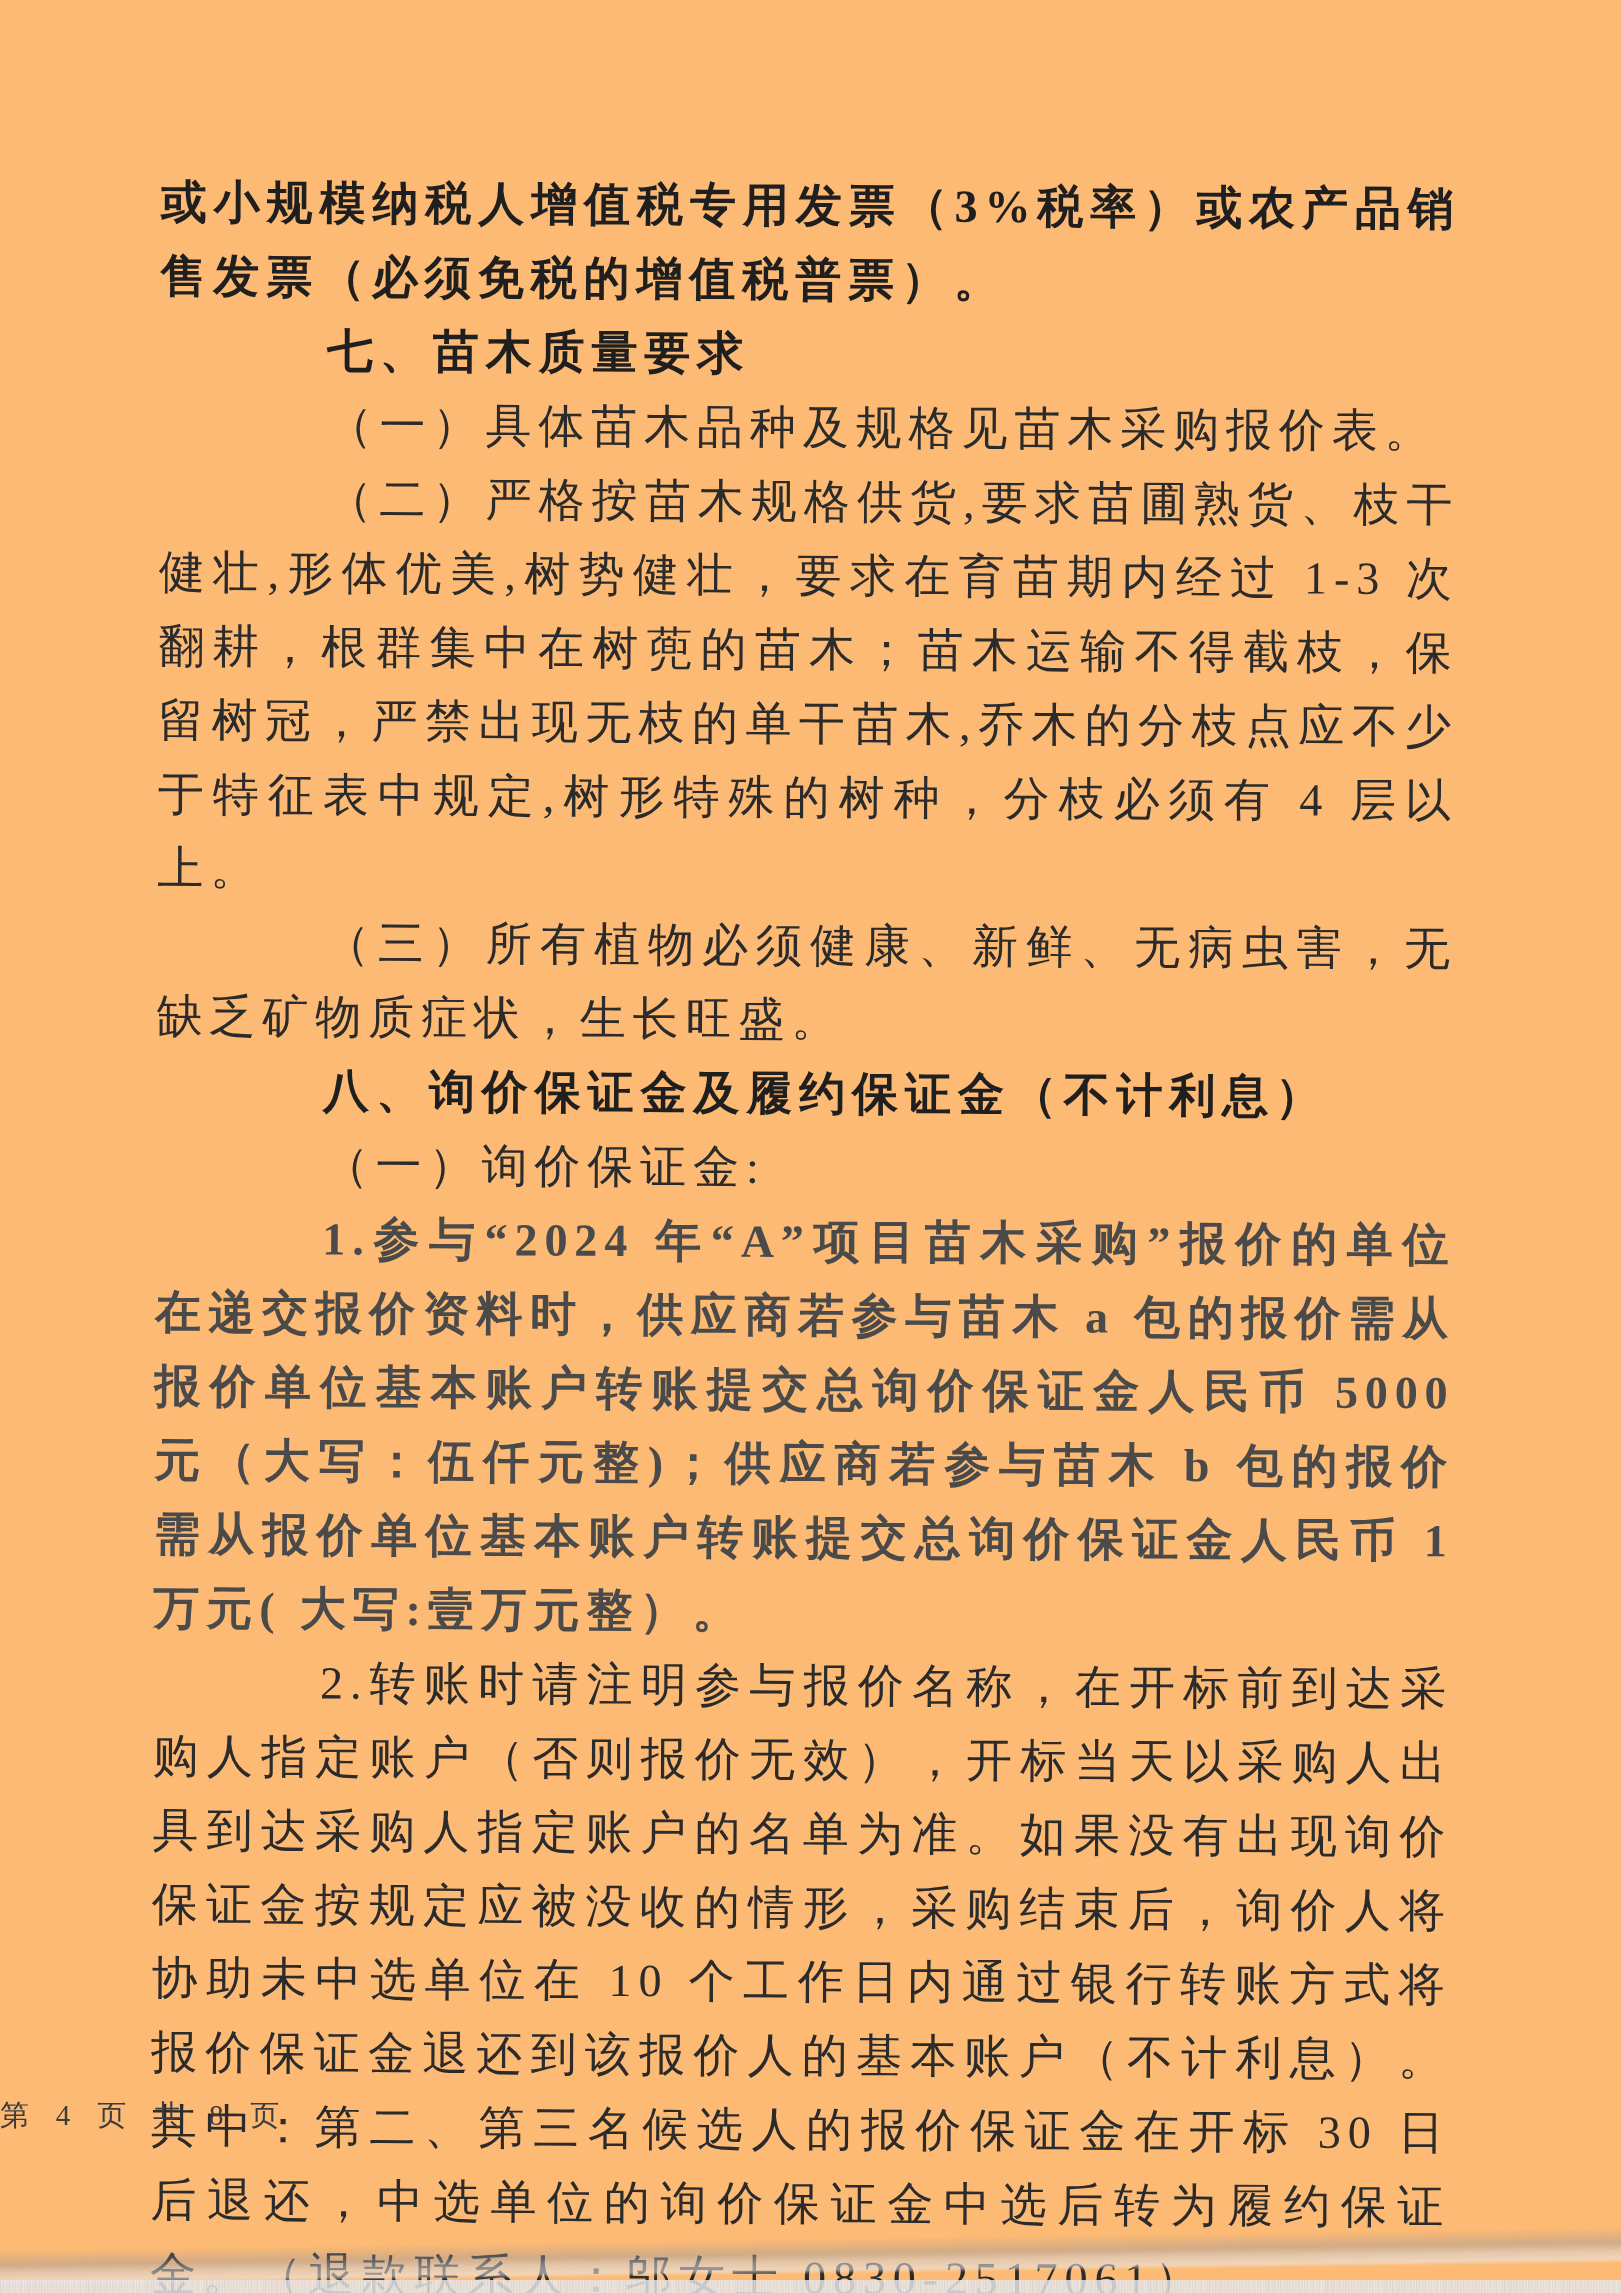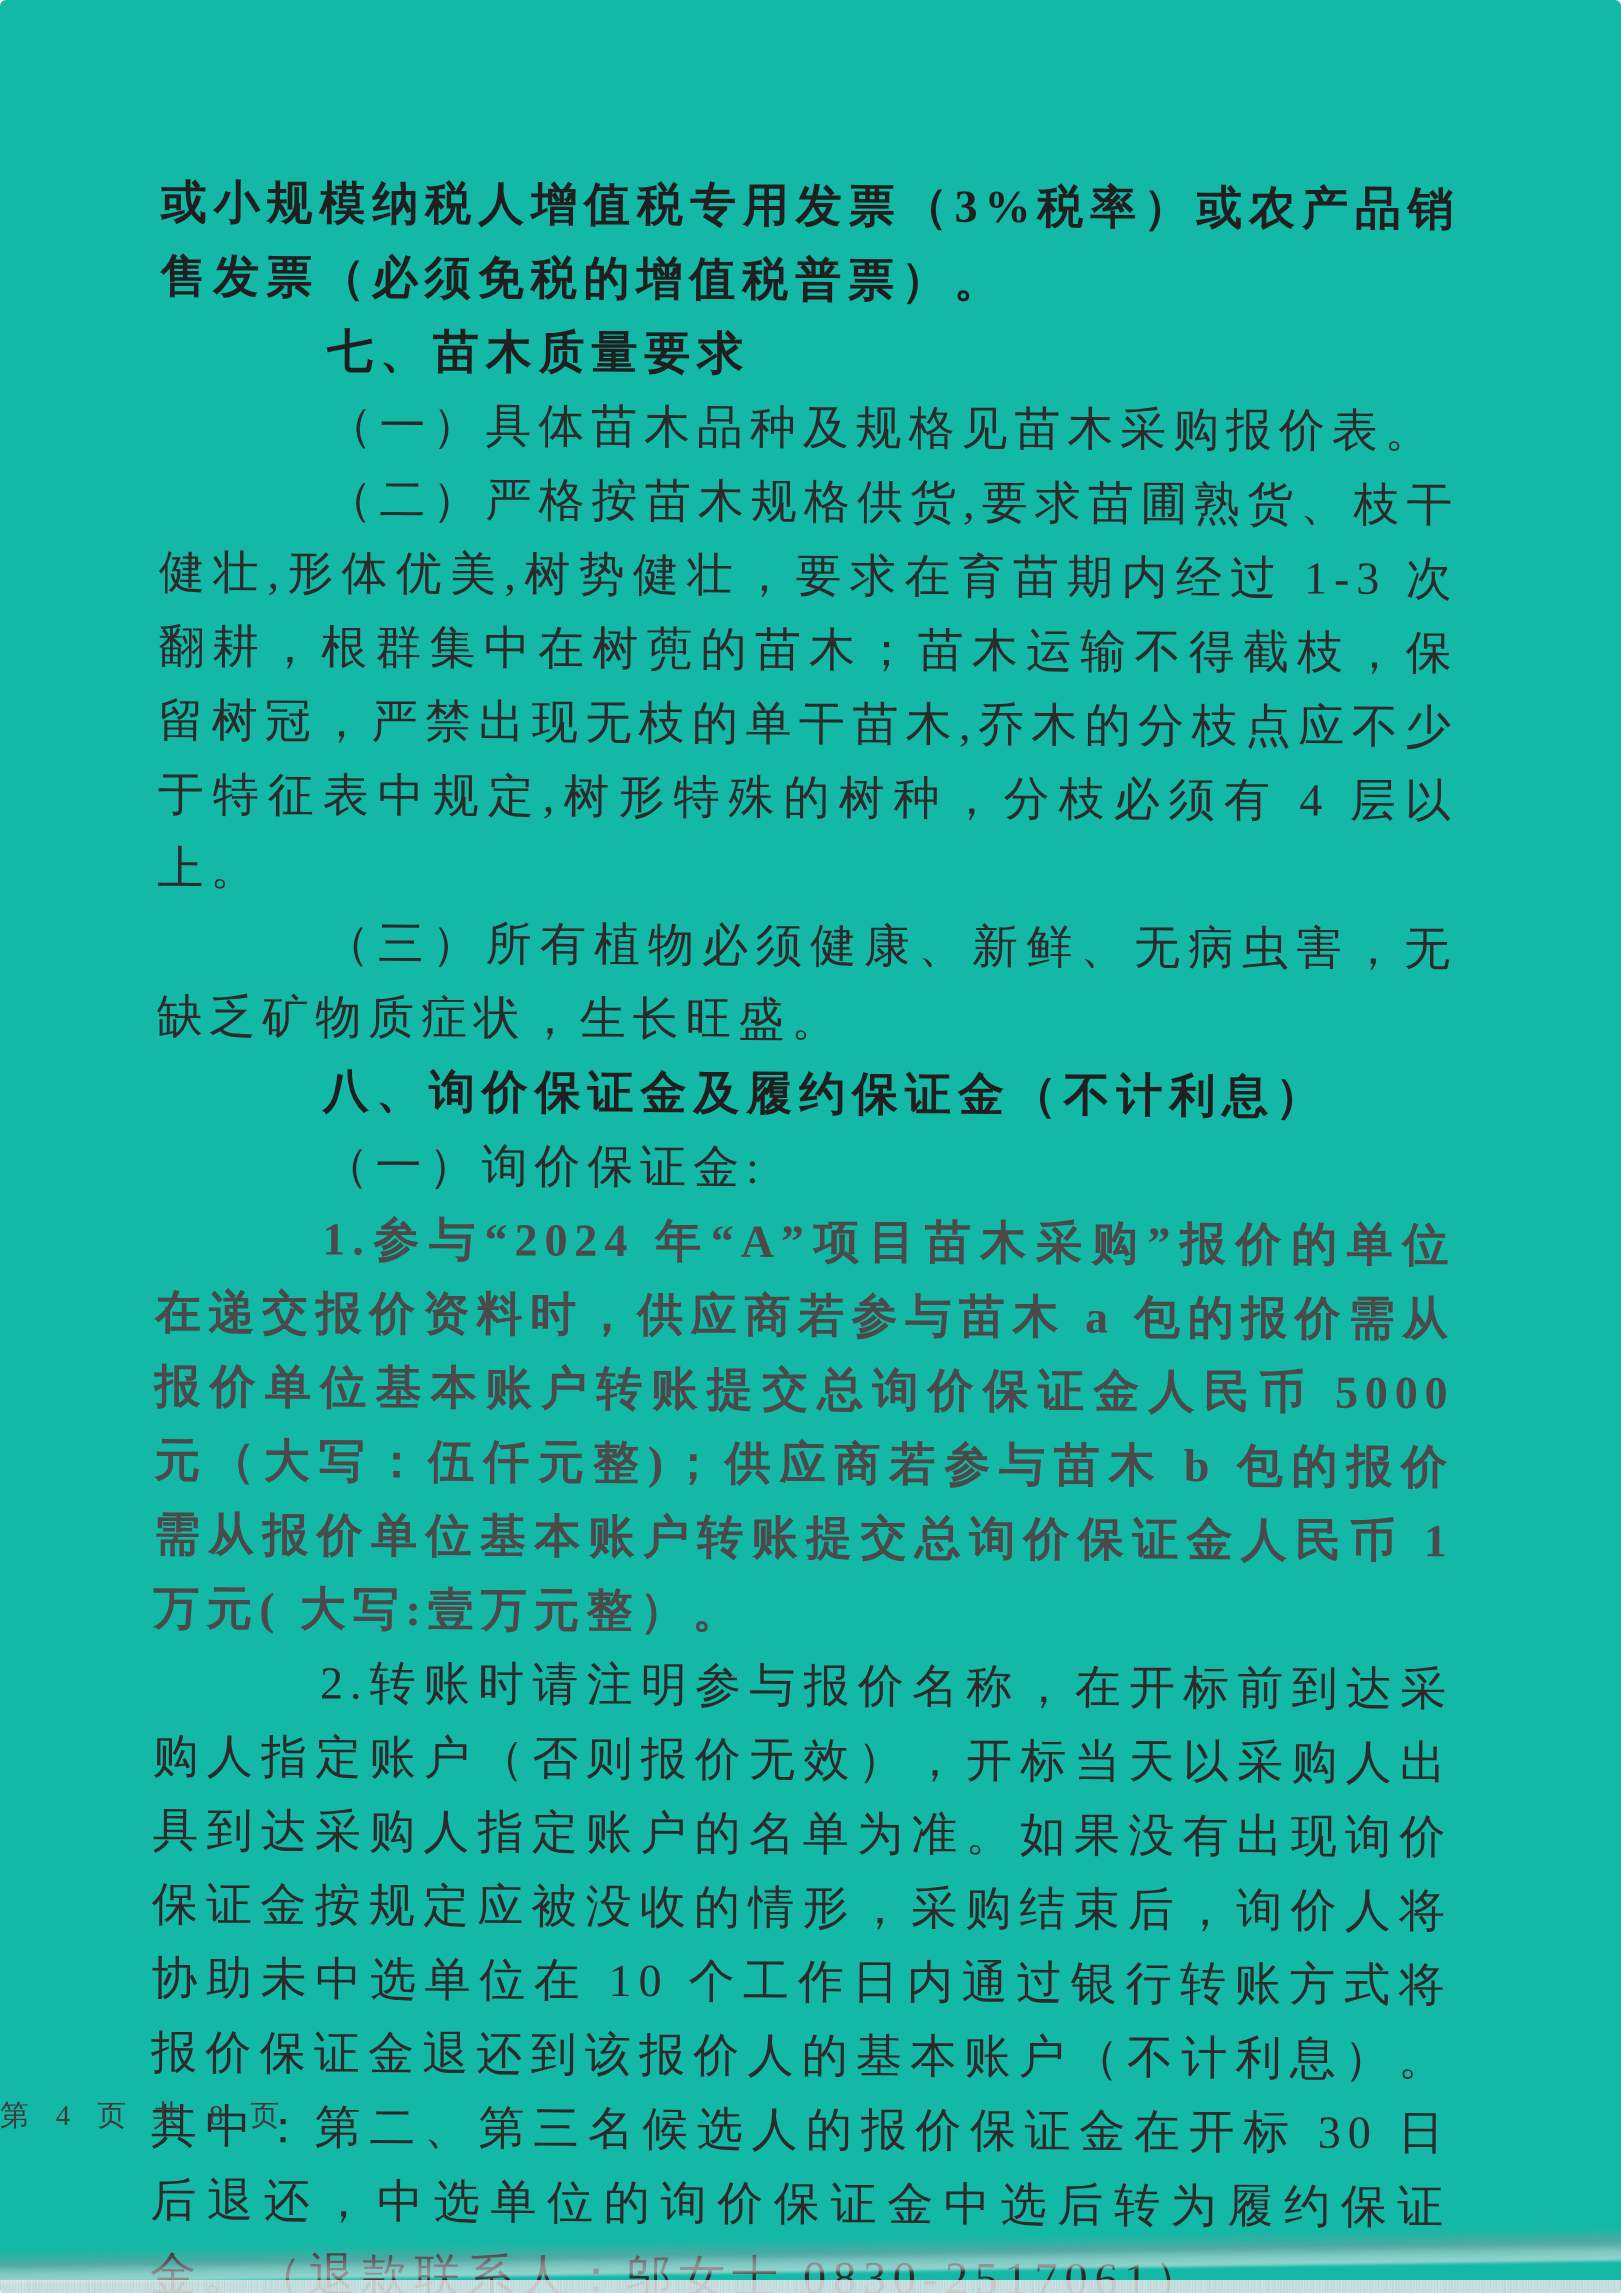--- a/index.html
+++ b/index.html
@@ -4,24 +4,23 @@
 <style>
   html, body {
     margin: 0;
     padding: 0;
     background: #ffffff;
   }
   .page {
     position: relative;
     width: 1621px;
     height: 2294px;
-    background: #14b8a6;
+    background: #fdba74;
     overflow: hidden;
     font-family: "Liberation Serif", serif;
-    border-radius: 6px;
   }
   .content {
     position: absolute;
     left: 161px;
     top: 169px;
     width: 1300px;
     font-size: 46px;
     line-height: 74px;
     letter-spacing: 6.9px;
     text-align: justify;

